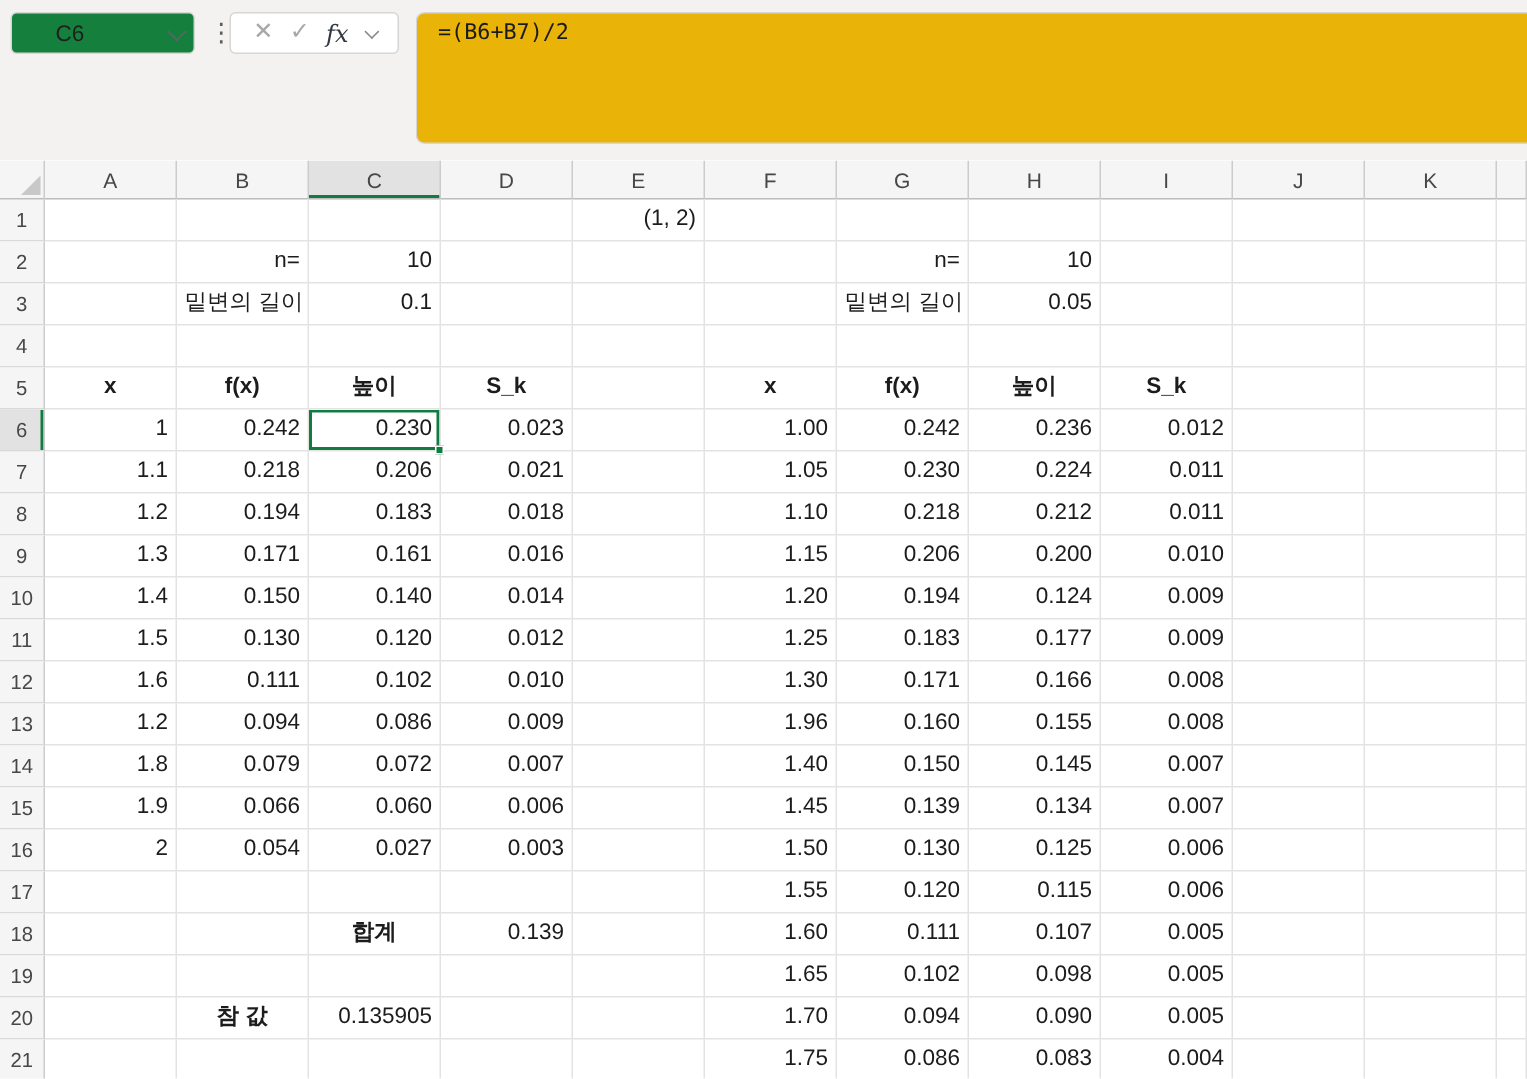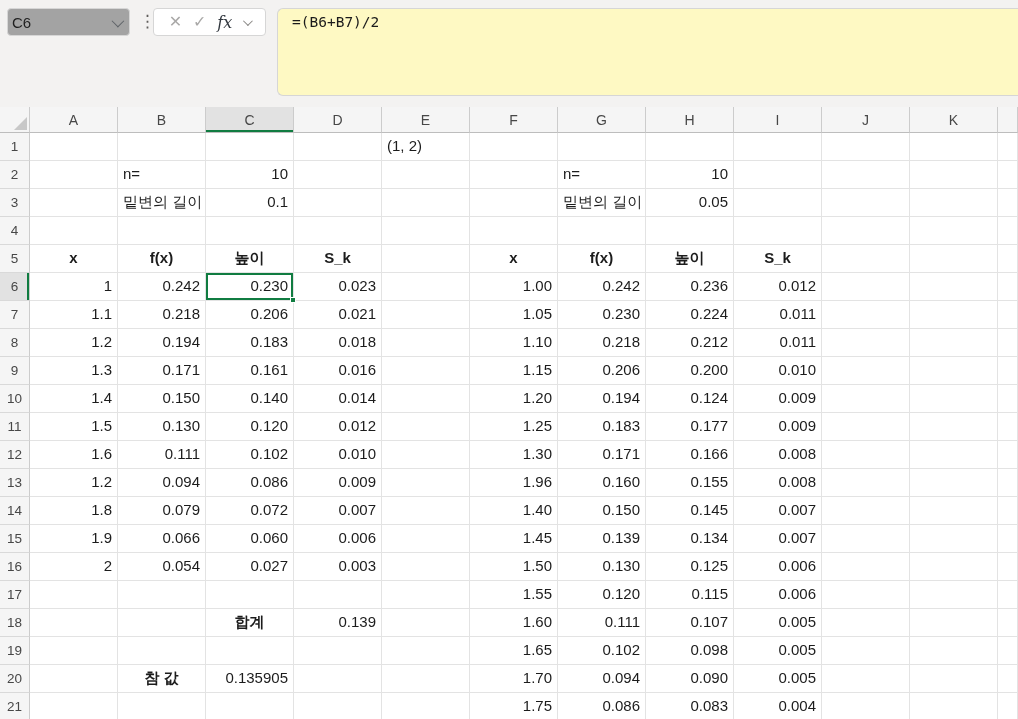--- a/index.html
+++ b/index.html
@@ -7,40 +7,40 @@
   body {
     width:1018px; height:719px; overflow:hidden; position:relative;
     background:#fff; font-family:"Liberation Sans", sans-serif;
     -webkit-font-smoothing:antialiased;
   }
 
   
   .top-panel { position:absolute; left:0; top:0; width:1018px; height:107px; background:#f3f2f1; }
   .name-box {
     position:absolute; left:7px; top:8px; width:123px; height:28px;
-    background:#a3a3a3; border:1px solid #d6d6d6; border-radius:4px;
-    display:flex; align-items:center; padding:0 8px 0 4px;
+    background:#15803d; border:1px solid #d6d6d6; border-radius:4px;
+    display:flex; align-items:center; padding:0 8px 0 29px;
     font-size:15px; color:#1f1f1f; cursor:pointer;
   }
   .name-box .nb-text { flex:1; }
   .chev { width:9px; height:9px; border-right:1.8px solid #5f6368; border-bottom:1.8px solid #5f6368;
           transform:rotate(45deg) translateY(-2px); display:inline-block; }
   .chev.small { width:7px; height:7px; border-color:#8a8886; }
   .dots-sep { position:absolute; left:139px; top:10px; font-size:17px; color:#605e5c; line-height:24px; cursor:grab; }
   .fx-group {
     position:absolute; left:153px; top:8px; width:113px; height:28px;
     background:#fff; border:1px solid #d6d6d6; border-radius:4px;
     display:flex; align-items:center; justify-content:space-evenly; padding:0 4px;
   }
   .icon-btn { font-size:16px; color:#a9a8a7; cursor:pointer; line-height:1; }
   .fx-label { font-family:"DejaVu Serif", serif; font-style:italic; font-weight:400;
               font-size:16px; color:#32383f; cursor:pointer; }
   .formula-bar {
     position:absolute; left:277px; top:8px; width:741px; height:88px;
-    background:#fef9c3; border:1px solid #d6d6d6; border-right:none;
+    background:#eab308; border:1px solid #d6d6d6; border-right:none;
     border-radius:6px 0 0 6px; padding:5px 14px;
     font-family:"DejaVu Sans Mono", monospace; font-size:14.5px; color:#1b1b1b;
     white-space:pre; cursor:text;
   }
 
   
   .sheet { position:absolute; left:0; top:107px; width:1018px; height:612px; overflow:hidden; background:#fff; }
   .col-headers { display:flex; height:26px; }
   .corner {
     width:30px; height:26px; background:#f5f5f5; position:relative; flex:none;
@@ -64,21 +64,21 @@
     font-size:13.5px; color:#474747; cursor:pointer;
   }
   .row-h.sel { background:#e2e2e2; box-shadow:inset -2px 0 0 #107c41; }
   .cell {
     width:88px; height:28px; flex:none; position:relative;
     border-right:1px solid #e3e3e3; border-bottom:1px solid #e3e3e3;
     font-size:15px; color:#1c1c1c; line-height:26px;
     padding:0 5px; white-space:nowrap; overflow:hidden; cursor:cell;
   }
   .cell.filler { flex:1; cursor:default; }
-  .cell.a-l { text-align:left; }
+  .cell.a-l { text-align:right; }
   .cell.a-r { text-align:right; }
   .cell.a-c { text-align:center; }
   .cell.b { font-weight:700; }
   .cell.selected { box-shadow:inset 0 0 0 2px #107c41; overflow:visible; z-index:3; }
   .fill-handle {
     position:absolute; right:-3px; bottom:-3px; width:6px; height:6px;
     background:#107c41; border:1px solid #ffffff; cursor:crosshair; z-index:4;
   }
 </style>
 </head>

